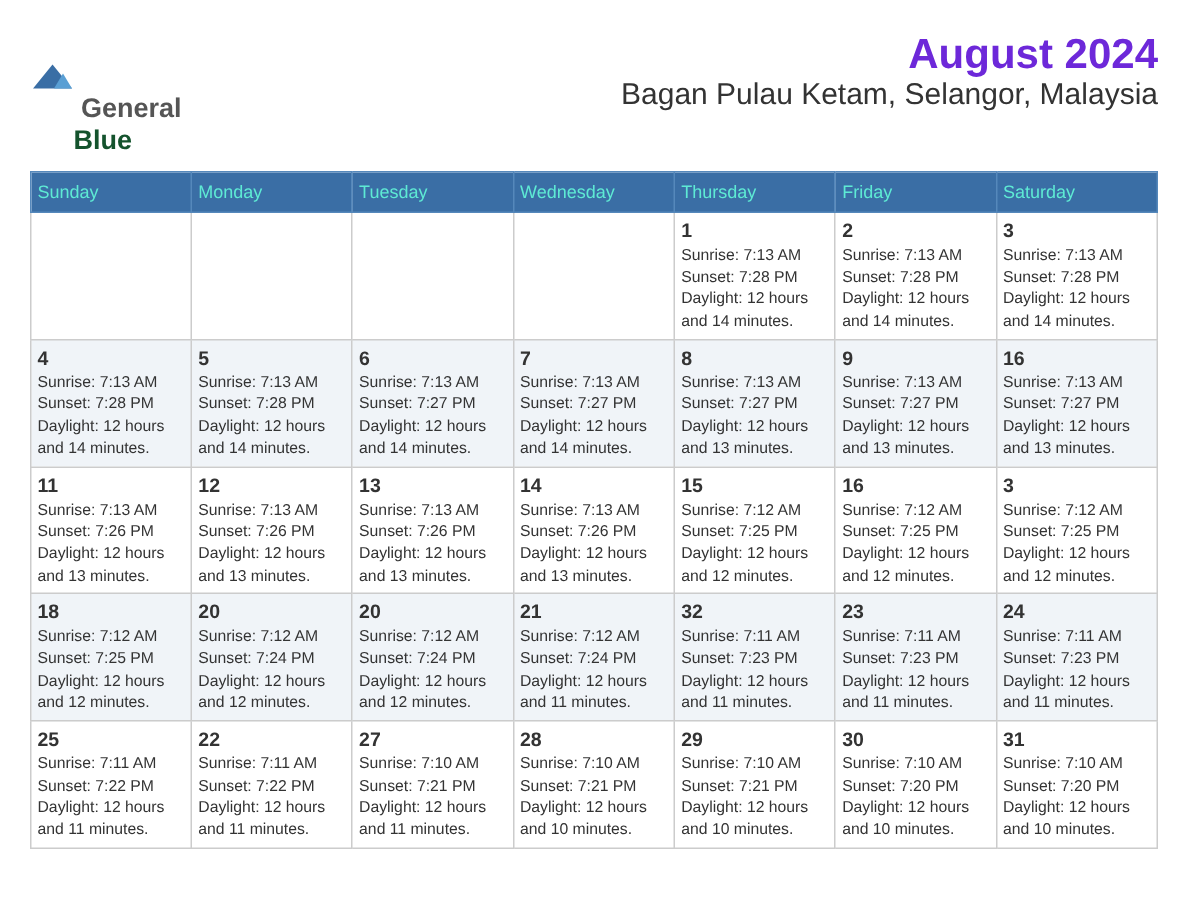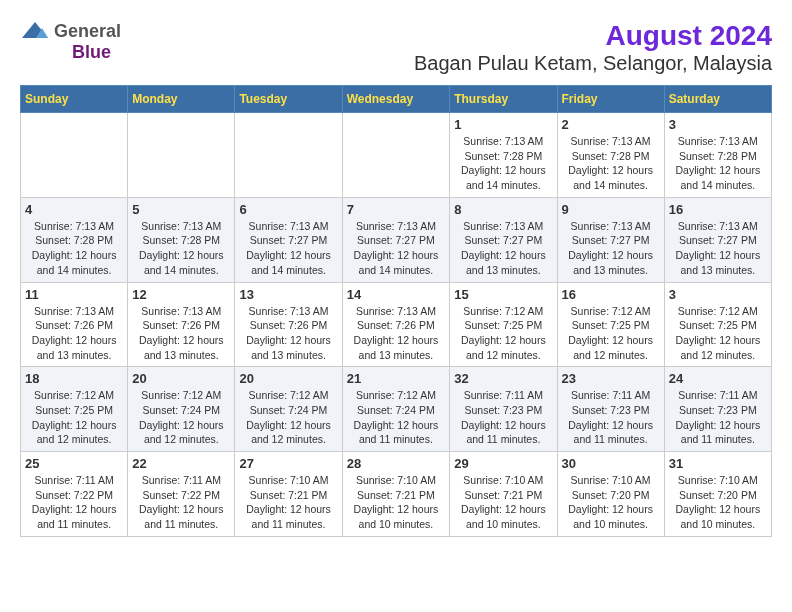--- a/index.html
+++ b/index.html
@@ -38,25 +38,25 @@
       font-size: 20px;
       color: #333;
     }
     .calendar {
       width: 100%;
       border-collapse: collapse;
       font-size: 11px;
     }
     .calendar thead th {
       background-color: #3a6ea5;
-      color: #fde047;
+      color: #5eead4;
       padding: 6px 4px;
       text-align: left;
       font-size: 12px;
-      font-weight: bold;
+      font-weight: normal;
       border: 1px solid #5588bb;
     }
     .calendar tbody td {
       border: 1px solid #ccc;
       vertical-align: top;
       padding: 4px;
       width: 108px;
       min-height: 80px;
       height: 80px;
     }
@@ -69,39 +69,38 @@
     .day-number {
       font-weight: bold;
       font-size: 13px;
       color: #333;
       margin-bottom: 2px;
     }
     .day-info {
       color: #333;
       font-size: 10.5px;
       line-height: 1.4;
-      text-align: center;
     }
     .empty-cell {
       background-color: #fff !important;
     }
   </style>
 </head>
 <body>
 
 <div class="header">
   <div class="logo">
     <div class="logo-row">
       <svg width="30" height="22" viewBox="0 0 30 22">
         <polygon points="15,2 28,18 2,18" fill="#3a6ea5"></polygon>
         <polygon points="22,8 28,18 16,18" fill="#5a9fd4"></polygon>
       </svg>
-      <span style="font-size:18px; font-weight:bold; color:#555;">General</span>
+      <span style="font-size:18px; font-weight:bold; color:#555;margin-top:42px;">General</span>
     </div>
-    <span style="font-size:18px; font-weight:bold; color:#701a75; margin-left:52px;">Blue</span>
+    <span style="font-size:18px; font-weight:bold; color:#14532d; margin-left:29px;">Blue</span>
   </div>
   <div class="title-block">
     <div class="month-title">August 2024</div>
     <div class="location">Bagan Pulau Ketam, Selangor, Malaysia</div>
   </div>
 </div>
 
 <table class="calendar">
   <thead>
     <tr>

